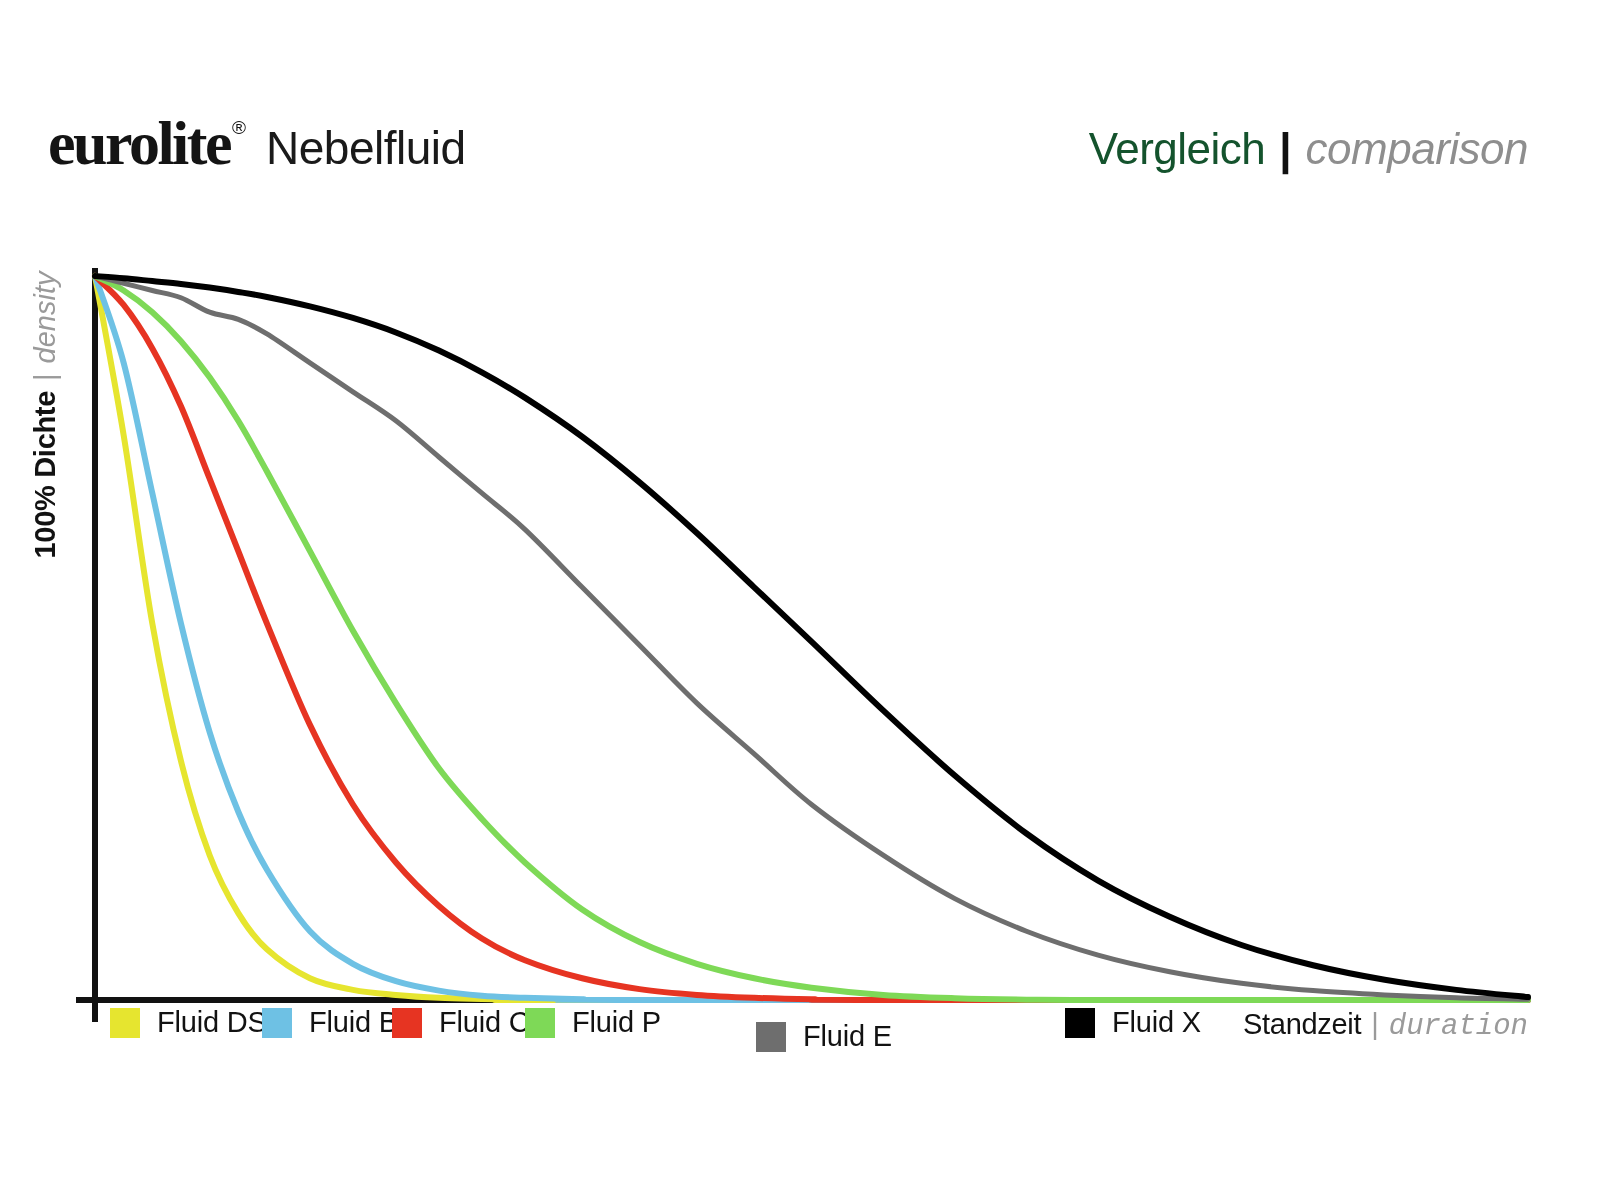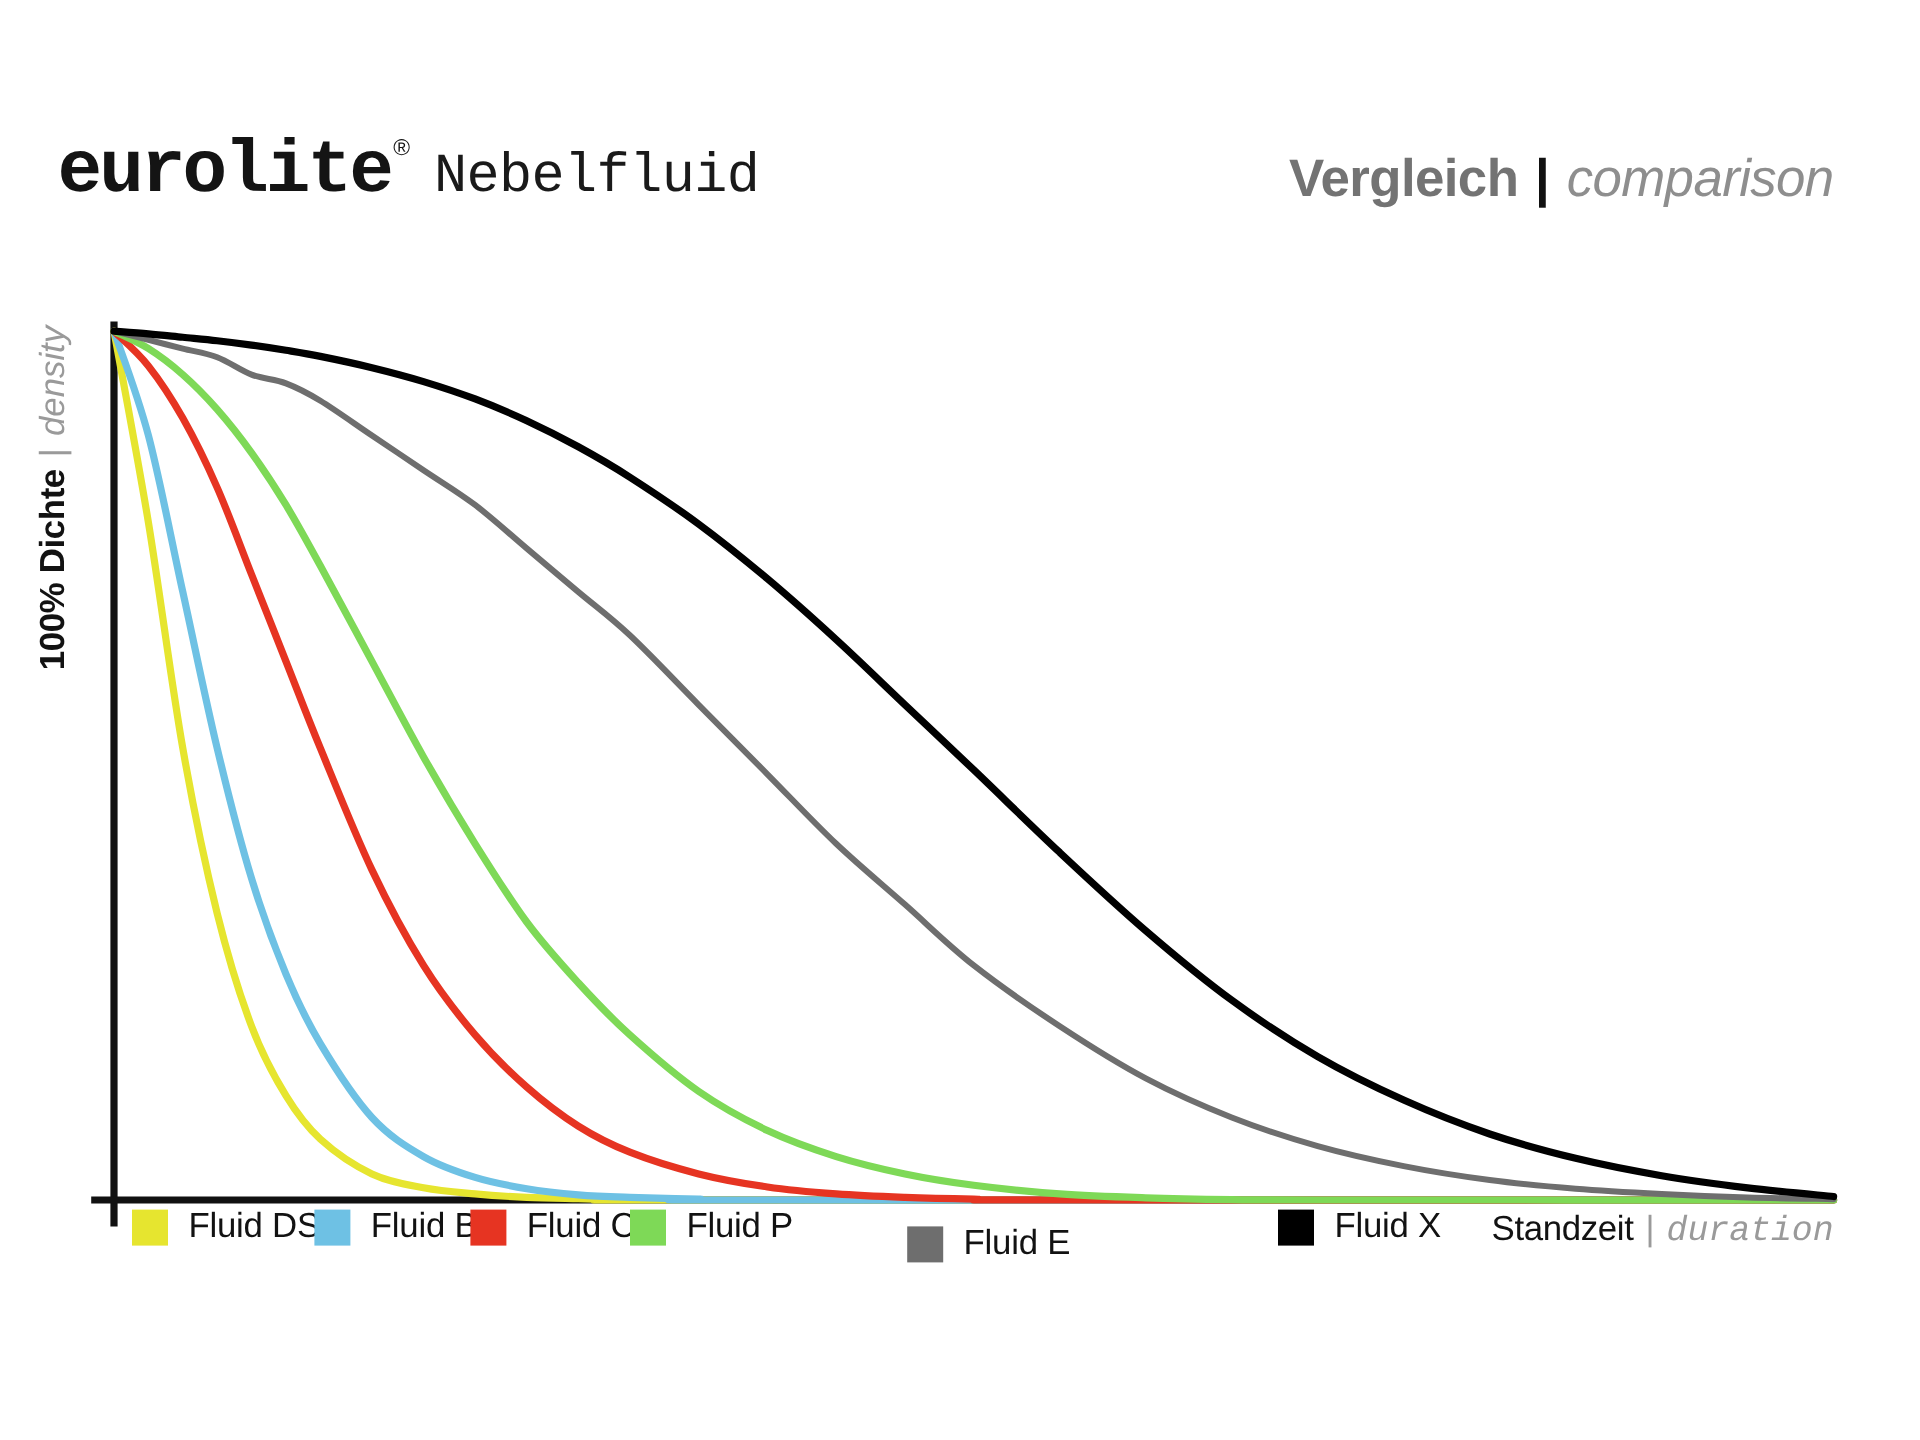--- a/index.html
+++ b/index.html
@@ -25,57 +25,57 @@
   }
   #brand-block {
     position: absolute;
     left: 48px;
     top: 112px;
     display: flex;
     align-items: baseline;
     white-space: nowrap;
   }
   #brand-name {
-    font-family: Liberation Mono, monospace;
+    font-family: Liberation Serif, serif;
     font-weight: 700;
     font-size: 62px;
     letter-spacing: -2.5px;
     color: #141414;
     line-height: 1;
   }
   #brand-reg {
     font-family: "Liberation Sans", sans-serif;
     font-size: 19px;
     color: #141414;
     position: relative;
     top: -30px;
     left: 2px;
   }
   #brand-product {
-    font-family: Liberation Mono, monospace;
+    font-family: Liberation Sans, sans-serif;
     font-weight: 400;
     font-size: 46px;
     color: #1a1a1a;
     margin-left: 22px;
     letter-spacing: -0.5px;
   }
 
   #title-block {
     position: absolute;
     right: 72px;
     top: 124px;
     display: flex;
     align-items: baseline;
     white-space: nowrap;
   }
   .title-de {
     font-family: "Liberation Sans", sans-serif;
-    font-weight: 700;
+    font-weight: 400;
     font-size: 44px;
-    color: #737373;
+    color: #14532d;
     letter-spacing: -0.5px;
   }
   .title-sep {
     font-family: "Liberation Sans", sans-serif;
     font-weight: 700;
     font-size: 44px;
     color: #111111;
     margin: 0 14px;
   }
   .title-en {

